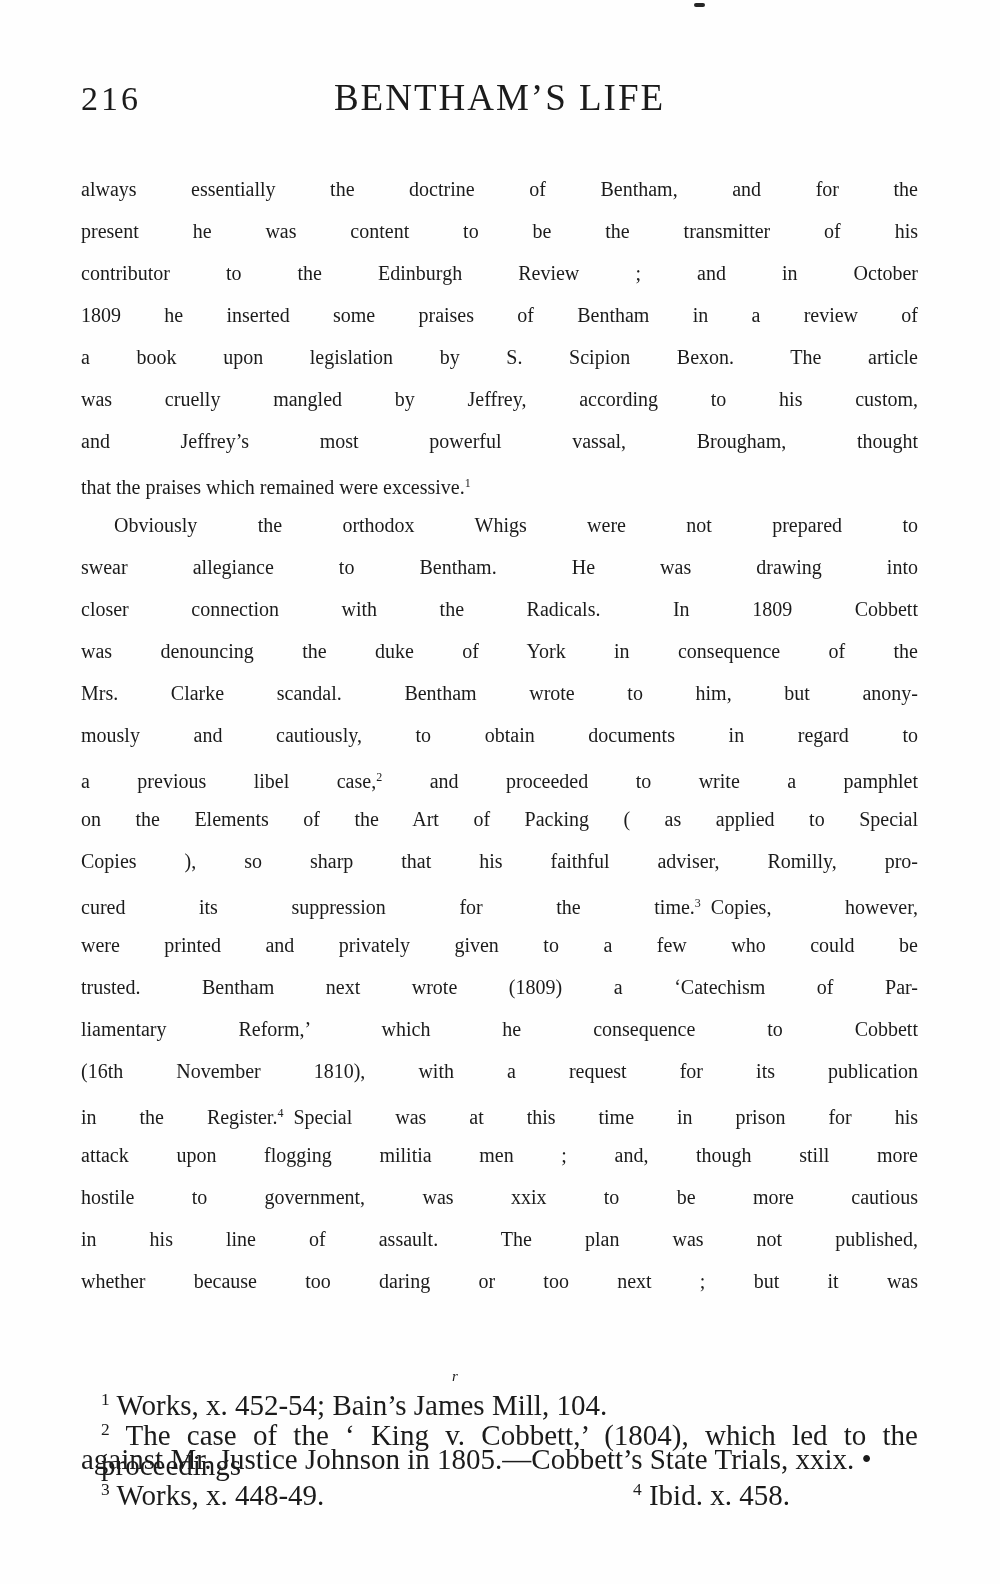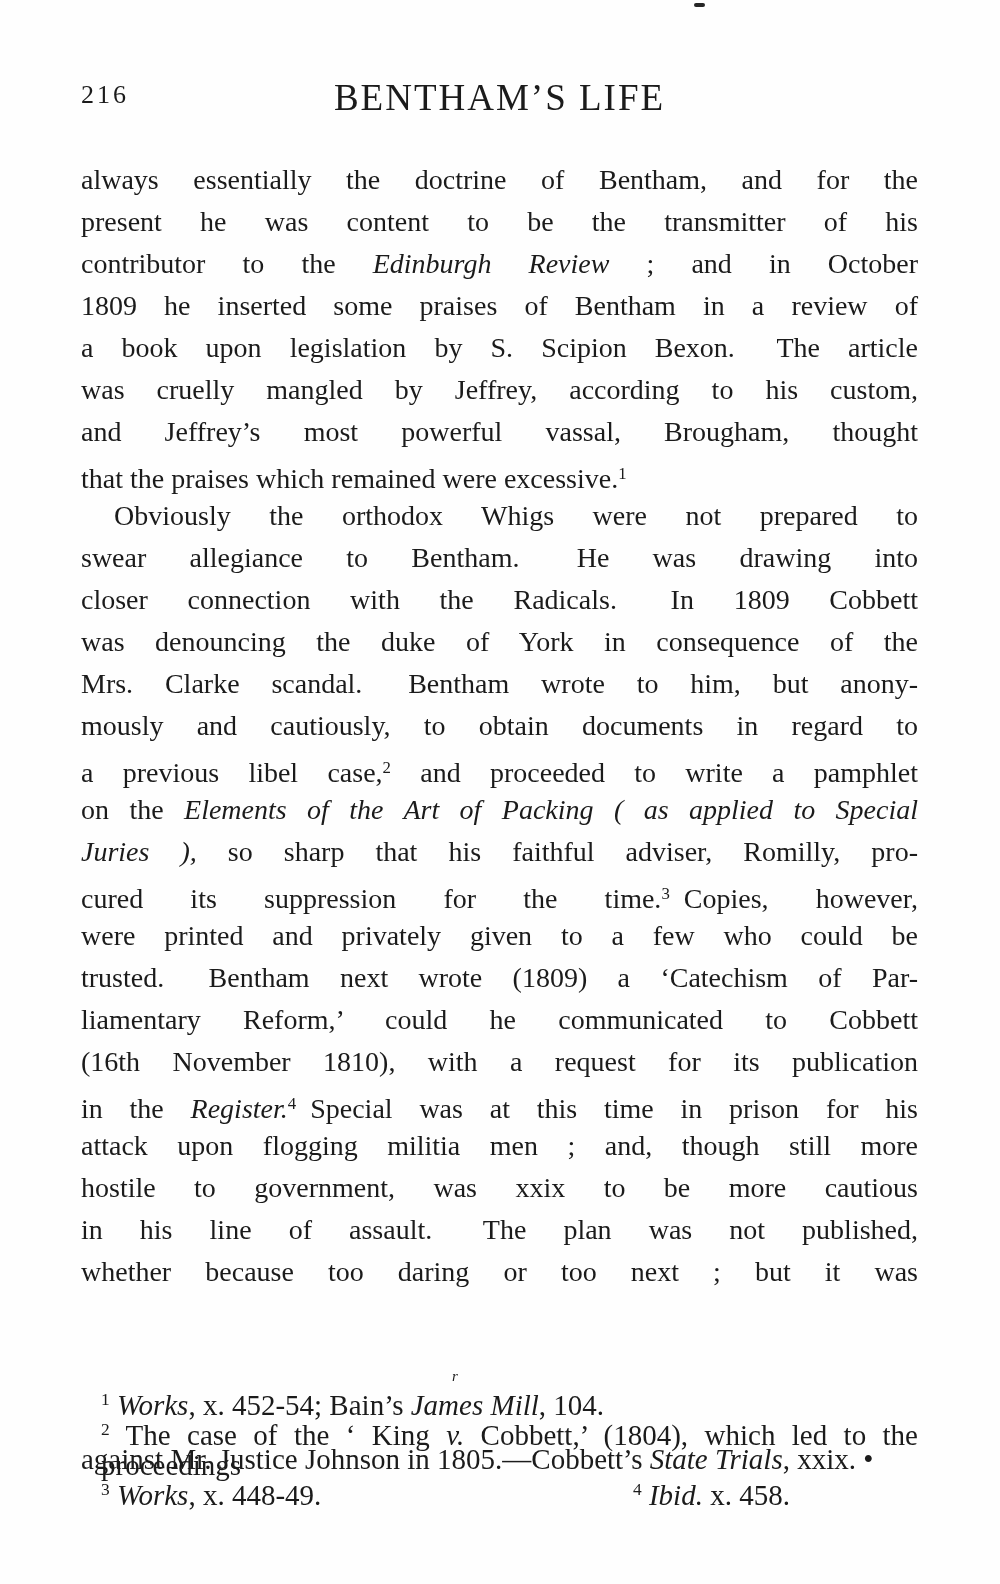--- a/index.html
+++ b/index.html
@@ -7,34 +7,34 @@
     width:1000px; height:1584px;
     background:#ffffff;
     font-family:"Liberation Serif", serif;
     color:#1b1b1b;
     position:relative;
     overflow:hidden;
   }
   .page { position:absolute; left:0; top:0; width:1000px; height:1584px; background:#fefefe; }
   .pagenum {
     position:absolute; left:81px; top:80px;
-    font-size:26px; letter-spacing:3px;
+    font-size:34px; letter-spacing:3px;
   }
   .runhead {
     position:absolute; left:81px; top:76px; width:837px;
     text-align:center; font-size:37px; letter-spacing:2px;
   }
   .bodytext {
-    position:absolute; left:81px; top:159px; width:837px;
-    font-size:28px;
+    position:absolute; left:81px; top:168px; width:837px;
+    font-size:20px;
   }
   .bline { height:42px; line-height:42px; text-align:left; white-space:normal; }
   .bline.just { text-align:justify; text-align-last:justify; }
   .bline.indent { padding-left:33px; }
-  .it { font-style:italic; }
+  .it { }
   .sup { font-size:0.60em; vertical-align:0.55em; letter-spacing:0; }
   .footnotes {
     position:absolute; left:81px; top:1384px; width:837px;
     font-size:29px;
   }
   .fline { height:30px; line-height:30px; text-align:left; }
   .fline.just { text-align:justify; text-align-last:justify; }
   .fline.ind { padding-left:20px; }
   .fline.fn4 { position:absolute; left:552px; top:90px; height:30px; line-height:30px; }
   .art-dash {
@@ -67,25 +67,25 @@
       <div class="bline just"><span>and Jeffrey’s most powerful vassal, Brougham, thought</span></div>
       <div class="bline"><span>that the praises which remained were excessive.</span><span class="sup">1</span></div>
       <div class="bline just indent"><span>Obviously the orthodox Whigs were not prepared to</span></div>
       <div class="bline just"><span>swear allegiance to Bentham.  He was drawing into</span></div>
       <div class="bline just"><span>closer connection with the Radicals.  In 1809 Cobbett</span></div>
       <div class="bline just"><span>was denouncing the duke of York in consequence of the</span></div>
       <div class="bline just"><span>Mrs. Clarke scandal.  Bentham wrote to him, but anony-</span></div>
       <div class="bline just"><span>mously and cautiously, to obtain documents in regard to</span></div>
       <div class="bline just"><span>a previous libel case,</span><span class="sup">2</span><span> and proceeded to write a pamphlet</span></div>
       <div class="bline just"><span>on the </span><span class="it">Elements of the Art of Packing ( as applied to Special</span></div>
-      <div class="bline just"><span class="it">Juries ),</span><span> so sharp that his faithful adviser, Romilly, pro-</span></div>
+      <div class="bline just"><span class="it">Copies ),</span><span> so sharp that his faithful adviser, Romilly, pro-</span></div>
       <div class="bline just"><span>cured its suppression for the time.</span><span class="sup">3</span><span> Copies, however,</span></div>
       <div class="bline just"><span>were printed and privately given to a few who could be</span></div>
       <div class="bline just"><span>trusted.  Bentham next wrote (1809) a ‘Catechism of Par-</span></div>
-      <div class="bline just"><span>liamentary Reform,’ could he communicated to Cobbett</span></div>
+      <div class="bline just"><span>liamentary Reform,’ which he consequence to Cobbett</span></div>
       <div class="bline just"><span>(16th November 1810), with a request for its publication</span></div>
       <div class="bline just"><span>in the </span><span class="it">Register.</span><span class="sup">4</span><span> Special was at this time in prison for his</span></div>
       <div class="bline just"><span>attack upon flogging militia men ; and, though still more</span></div>
       <div class="bline just"><span>hostile to government, was xxix to be more cautious</span></div>
       <div class="bline just"><span>in his line of assault.  The plan was not published,</span></div>
       <div class="bline just"><span>whether because too daring or too next ; but it was</span></div>
     </div>
 
   <span class="art-caret">r</span>
 

